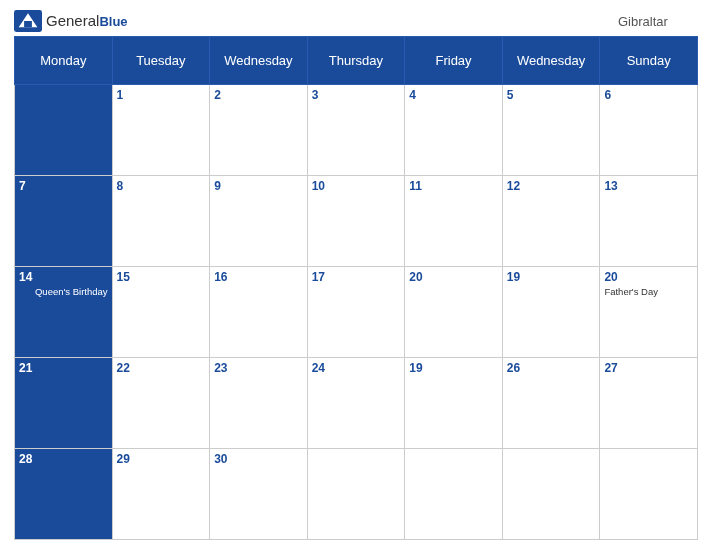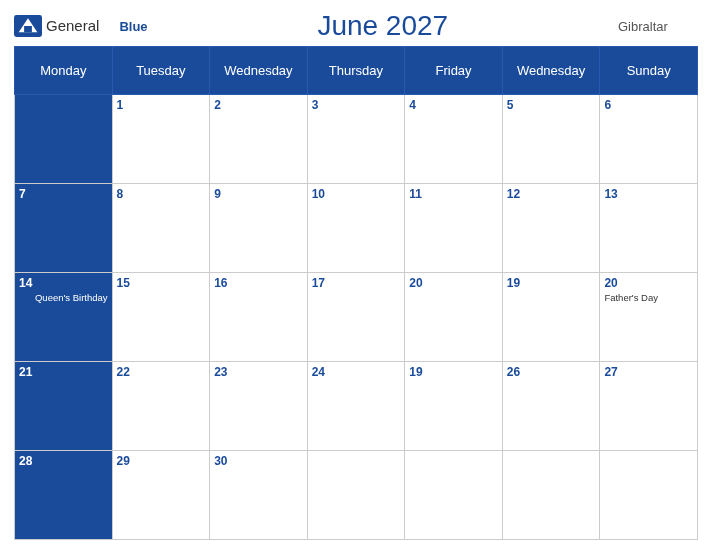--- a/index.html
+++ b/index.html
@@ -30,21 +30,20 @@
     }
     .logo-text-general {
       font-size: 15px;
       color: #333;
       font-weight: normal;
     }
     .logo-text-blue {
       font-size: 13px;
       color: #1a4b9b;
       font-weight: bold;
-      margin-left: 20px;
     }
     .logo-icon {
       width: 28px;
       height: 22px;
     }
     .title {
       font-size: 28px;
       color: #1a4b9b;
       font-weight: normal;
       text-align: center;
@@ -118,21 +117,20 @@
     <div class="logo">
       <svg class="logo-icon" viewBox="0 0 36 28" xmlns="http://www.w3.org/2000/svg">
         <rect width="36" height="28" rx="3" fill="#1a4b9b"></rect>
         <polygon points="18,4 30,22 6,22" fill="white"></polygon>
         <rect x="13" y="14" width="10" height="8" fill="#1a4b9b"></rect>
       </svg>
       <div>
         <span class="logo-text-general">General</span><span class="logo-text-blue">Blue</span>
       </div>
     </div>
-    <div class="title">June 2027</div>
     <div class="region">Gibraltar</div>
   </div>
 
   <table class="calendar">
     <thead>
       <tr class="header-row">
         <th>Monday</th>
         <th>Tuesday</th>
         <th>Wednesday</th>
         <th>Thursday</th>

